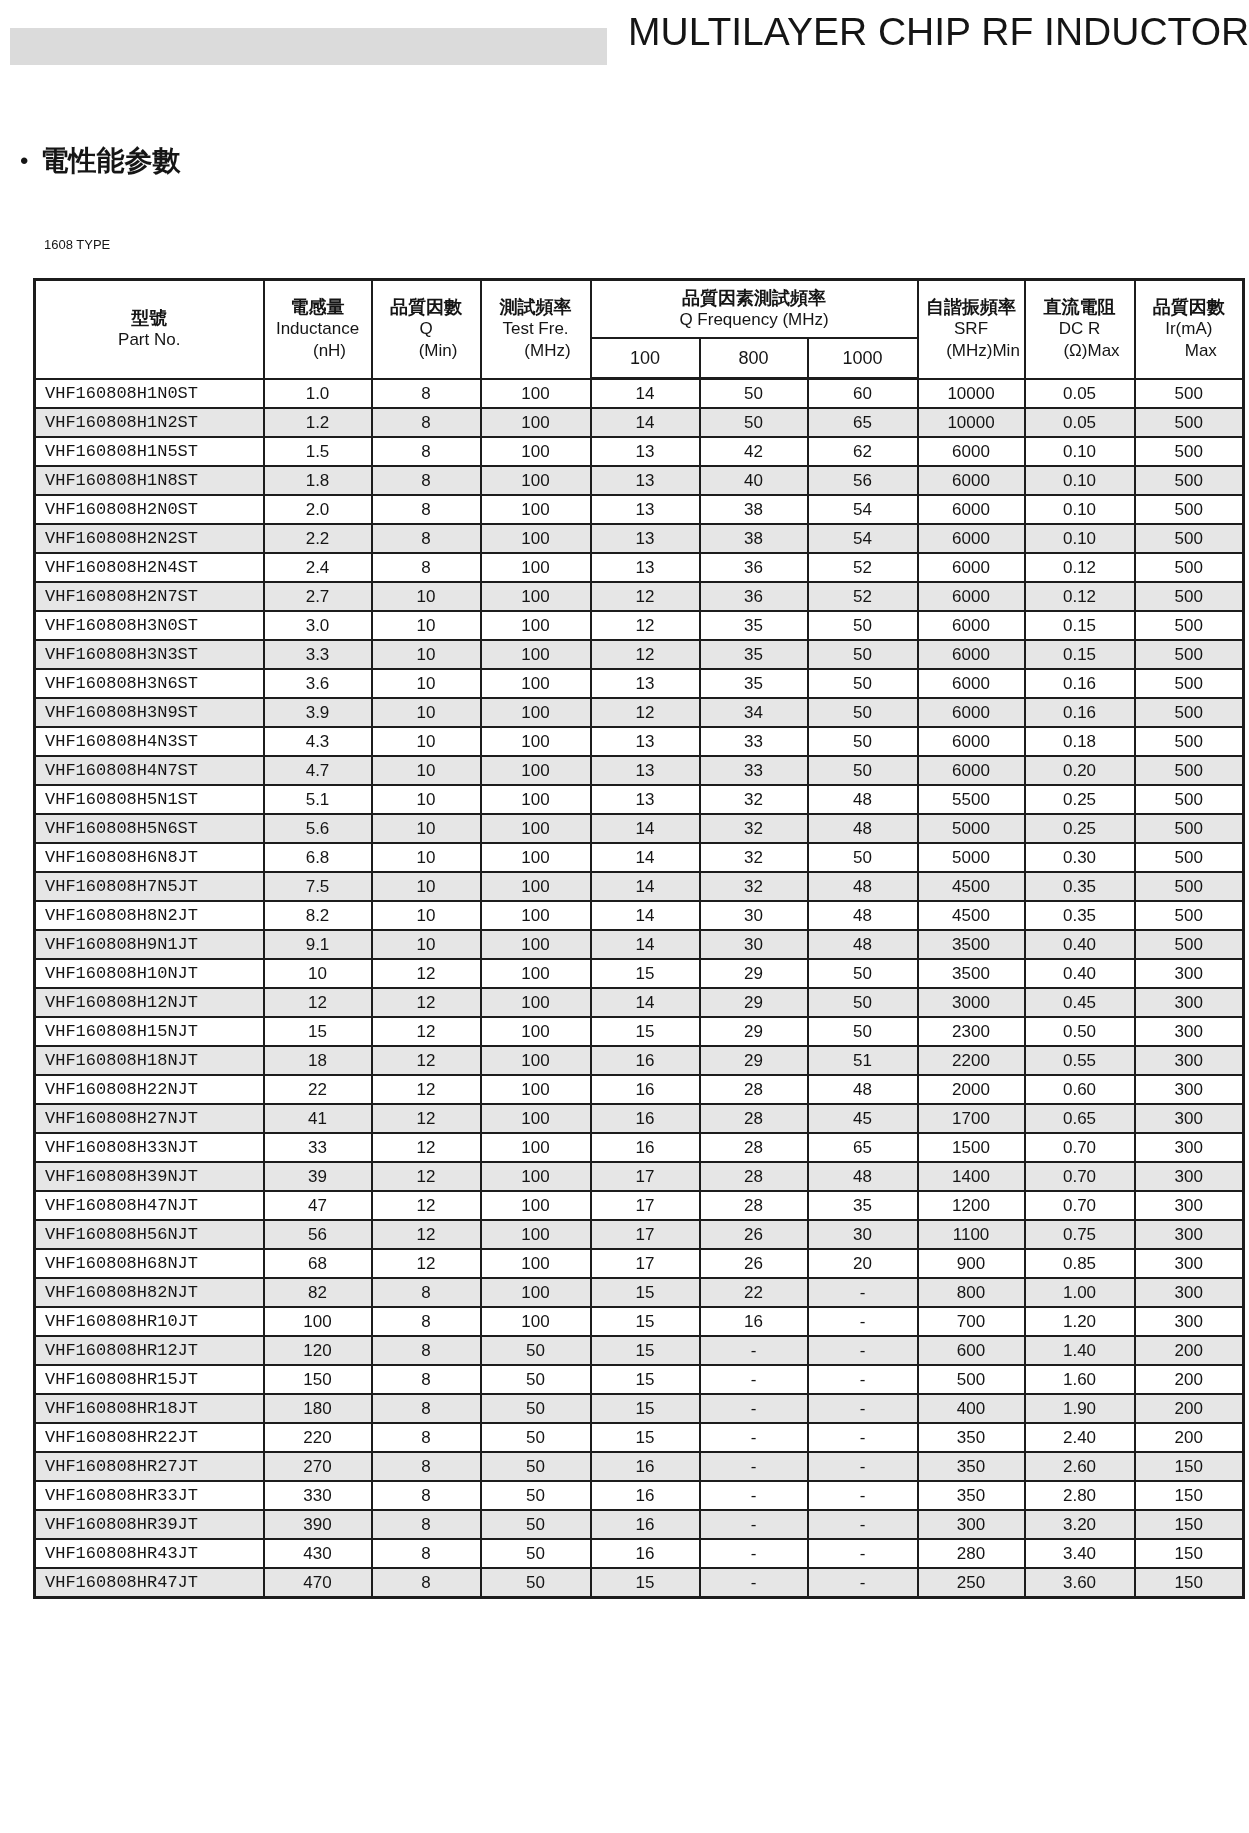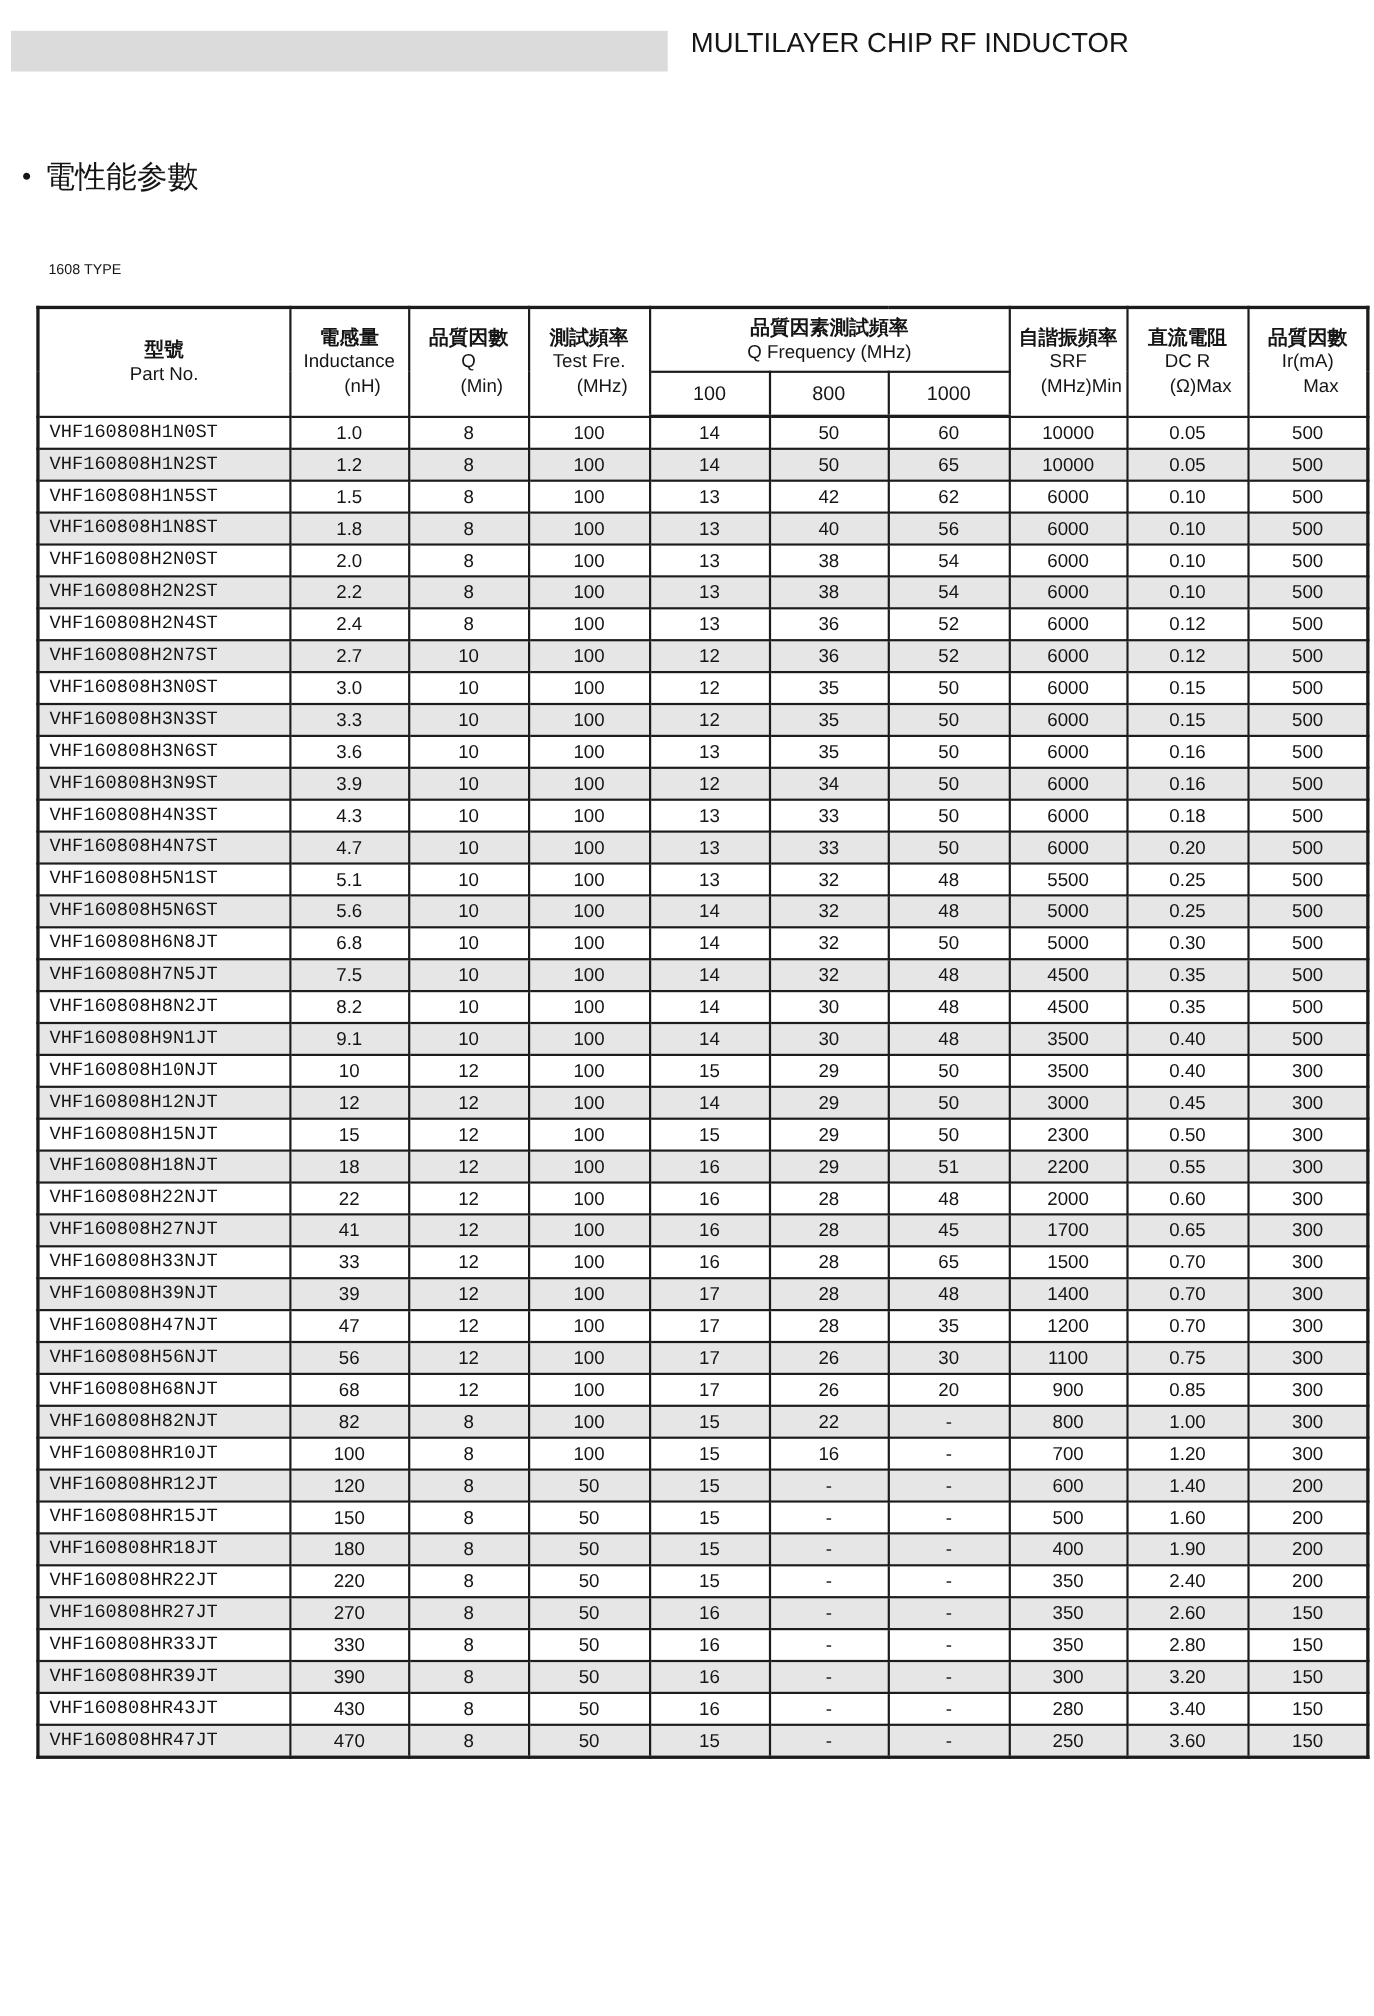--- a/index.html
+++ b/index.html
@@ -7,25 +7,25 @@
     width:1249px; height:1833px; background:#ffffff; position:relative;
     font-family:"Liberation Sans","DejaVu Sans",sans-serif; color:#151515;
     overflow:hidden;
   }
   .graybar {
     position:absolute; left:10px; top:28px; width:597px; height:37px;
     background:#dbdbdb;
   }
   .titleblock { position:absolute; left:628px; top:10px; }
   .title-zh { font-size:38px; font-weight:bold; letter-spacing:2px; line-height:1.25; white-space:nowrap; }
-  .title-en { font-size:25px; font-weight:normal; line-height:1.1; margin-top:16px; white-space:nowrap; }
+  .title-en { font-size:39px; font-weight:normal; line-height:1.1; margin-top:1px; white-space:nowrap; }
 
   .section { position:absolute; left:20px; top:142px; display:flex; align-items:center; white-space:nowrap; }
   .bullet { font-size:24px; margin-right:12px; line-height:1; }
-  .sec-zh { font-size:28px; font-weight:normal; margin-right:6px; }
+  .sec-zh { font-size:28px; font-weight:bold; margin-right:6px; }
   .sec-en { font-size:28px; font-weight:normal; letter-spacing:0.5px; }
 
   .type-label { position:absolute; left:44px; top:237px; font-size:13px; }
 
   table.dtable {
     position:absolute; left:33px; top:278px; width:1210px;
     border-collapse:collapse; table-layout:fixed;
     border:3px solid #1c1c1c;
   }
   .dtable th, .dtable td { border:2px solid #1c1c1c; overflow:hidden; }

